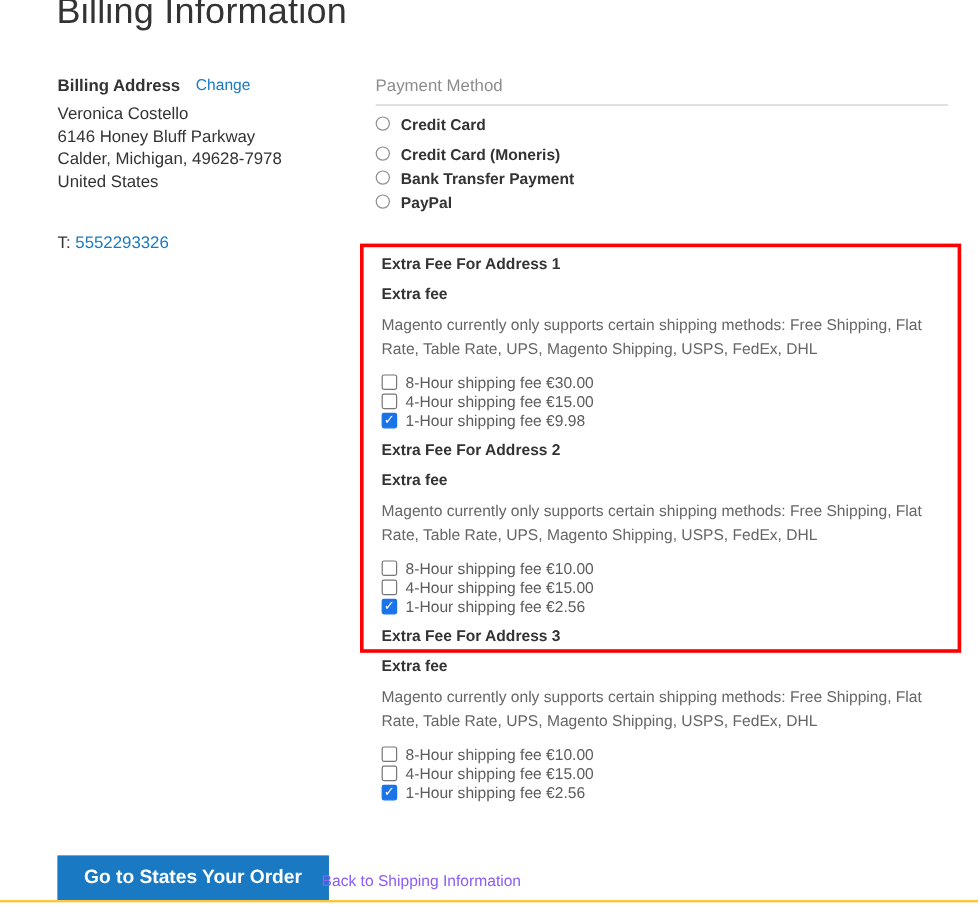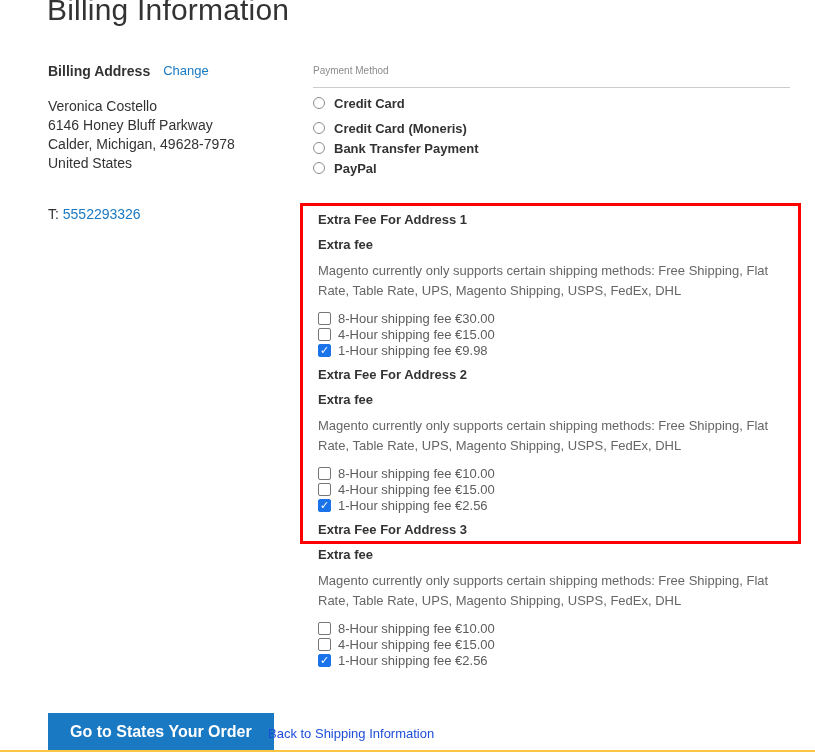--- a/index.html
+++ b/index.html
@@ -18,27 +18,27 @@
   }
   .page-title{
     position:absolute;left:47px;top:-7px;margin:0;
     font-size:30px;font-weight:300;color:#333;letter-spacing:.2px;
   }
   
   .left-col{position:absolute;left:48px;top:63px;width:250px;}
   .addr-head{display:flex;align-items:flex-start;}
   .addr-heading{font-size:14px;font-weight:bold;color:#333;}
   .change-link{font-size:13px;color:var(--accent);text-decoration:none;margin-left:13px;cursor:pointer;}
-  .addr-lines{margin-top:18px;}
+  .addr-lines{margin-top:6px;}
   .addr-line{font-size:14px;line-height:19px;color:#333;}
   .phone-line{font-size:14px;line-height:19px;color:#333;margin-top:32px;}
   .phone-link{color:var(--accent);text-decoration:none;cursor:pointer;}
   
   .right-col{position:absolute;left:313px;top:63px;width:477px;}
-  .pm-heading{font-size:10px;color:#8c8c8c;line-height:16px;padding-bottom:8px;border-bottom:1px solid #ccc;}
+  .pm-heading{font-size:14px;color:#8c8c8c;line-height:16px;padding-bottom:8px;border-bottom:1px solid #ccc;}
   .pm-list{margin-top:8px;}
   .pm-row{display:flex;align-items:center;gap:9px;height:14px;margin-bottom:6px;cursor:pointer;}
   .pm-row:first-child{margin-bottom:11px;}
   .radio{width:12px;height:12px;border:1px solid #8d8d8d;border-radius:50%;background:#fff;flex:0 0 auto;}
   .pm-label{font-size:13px;font-weight:bold;color:#333;white-space:nowrap;}
   
   .fee-box{
     position:absolute;left:300px;top:203px;width:501px;height:341px;
     border:3px solid var(--highlight);padding:6px 15px;background:#fff;
   }
@@ -59,21 +59,21 @@
   .fee-label{font-size:13px;color:#5c5c5c;white-space:nowrap;}
   
   .review-button{
     position:absolute;left:48px;top:713px;height:38px;
     background:var(--accent);color:#fff;border:1px solid var(--accent);
     font-family:inherit;font-size:16px;font-weight:bold;
     padding:0 21px;cursor:pointer;border-radius:0;
   }
   .back-link{
     position:absolute;left:268px;top:727px;
-    font-size:13px;color:#1d4ed8;text-decoration:none;cursor:pointer;line-height:14px;
+    font-size:13px;color:#8b5cf6;text-decoration:none;cursor:pointer;line-height:14px;
   }
   .bottom-rule{position:absolute;left:0;top:750px;width:815px;height:2px;background:var(--rule);}
 </style>
 </head>
 <body>
 
 <h1 class="page-title">Billing Information</h1>
 
 <div class="left-col">
   <div class="addr-head">

